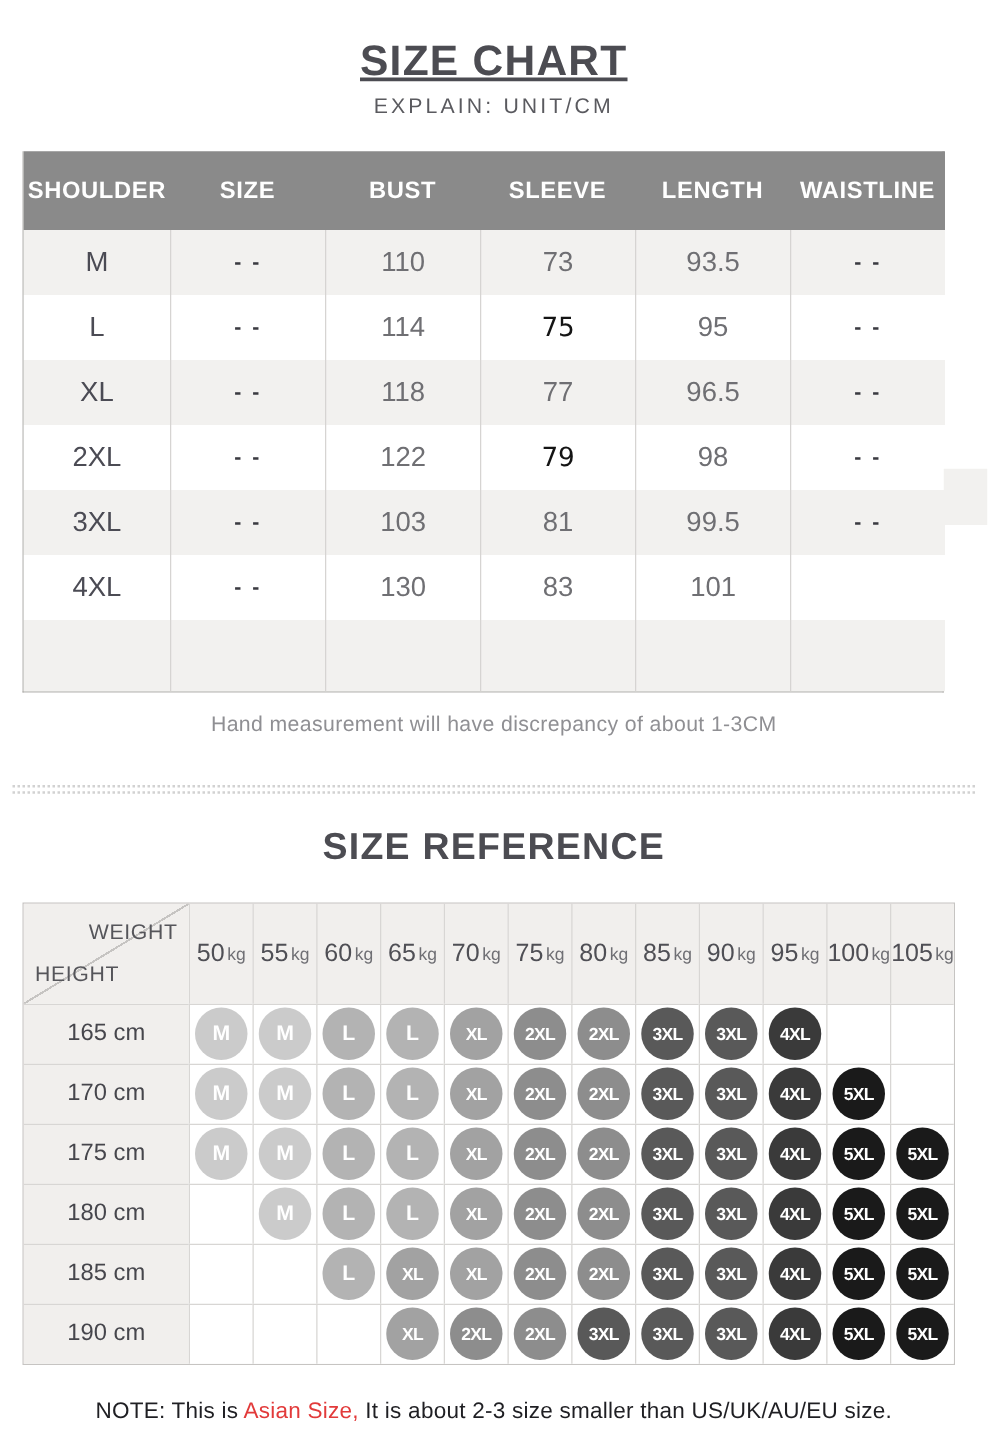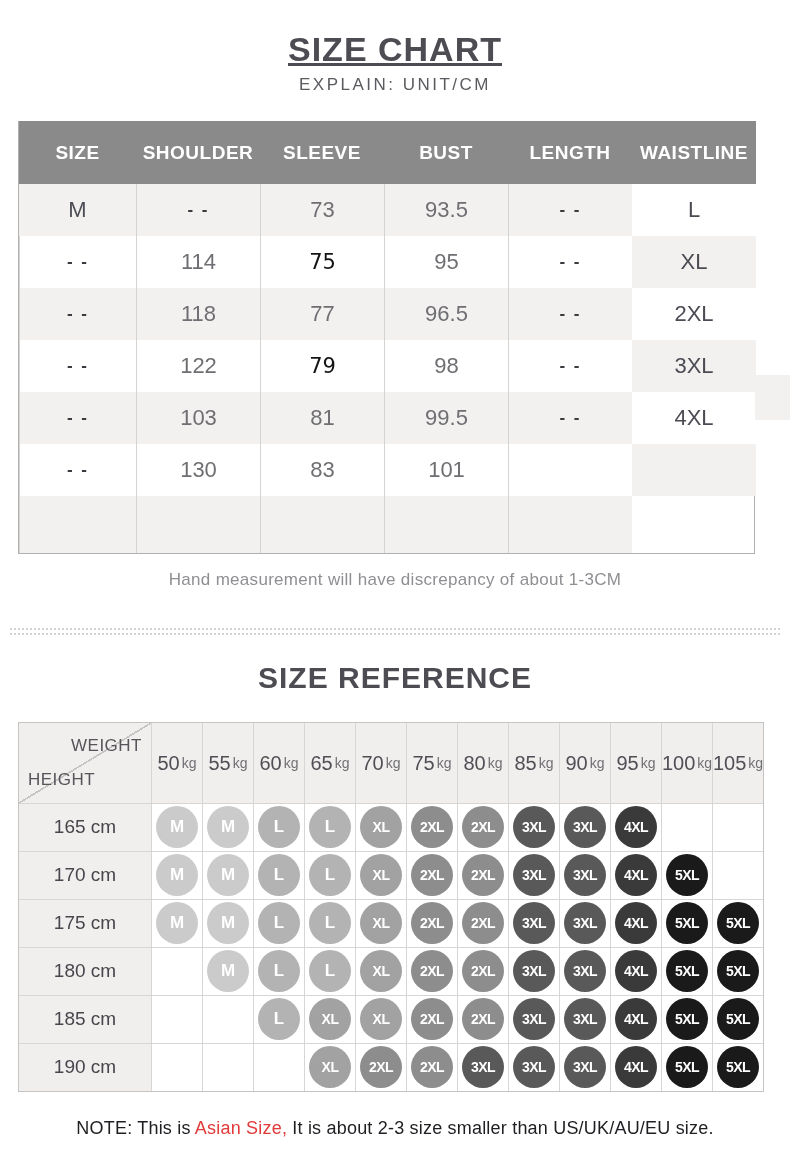--- a/index.html
+++ b/index.html
@@ -94,28 +94,29 @@
 </style>
 </head>
 <body>
 
 <div class="page">
 
   <div class="h1">SIZE CHART</div>
   <div class="subtitle">EXPLAIN: UNIT/CM</div>
 
   <div class="t1" id="t1">
+      <div class="t1h">SHOULDER</div>
       <div class="t1h">SIZE</div>
-      <div class="t1h">SHOULDER</div>
+      <div class="t1h">BUST</div>
       <div class="t1h">SLEEVE</div>
-      <div class="t1h">BUST</div>
       <div class="t1h">LENGTH</div>
       <div class="t1h">WAISTLINE</div>
       <div class="t1c alt sizecol">M</div>
       <div class="t1c alt bl dash">- -</div>
+      <div class="t1c alt bl">110</div>
       <div class="t1c alt bl">73</div>
       <div class="t1c alt bl">93.5</div>
       <div class="t1c alt bl dash">- -</div>
       <div class="t1c sizecol">L</div>
       <div class="t1c bl dash">- -</div>
       <div class="t1c bl">114</div>
       <div class="t1c bl dark">75</div>
       <div class="t1c bl">95</div>
       <div class="t1c bl dash">- -</div>
       <div class="t1c alt sizecol">XL</div>

